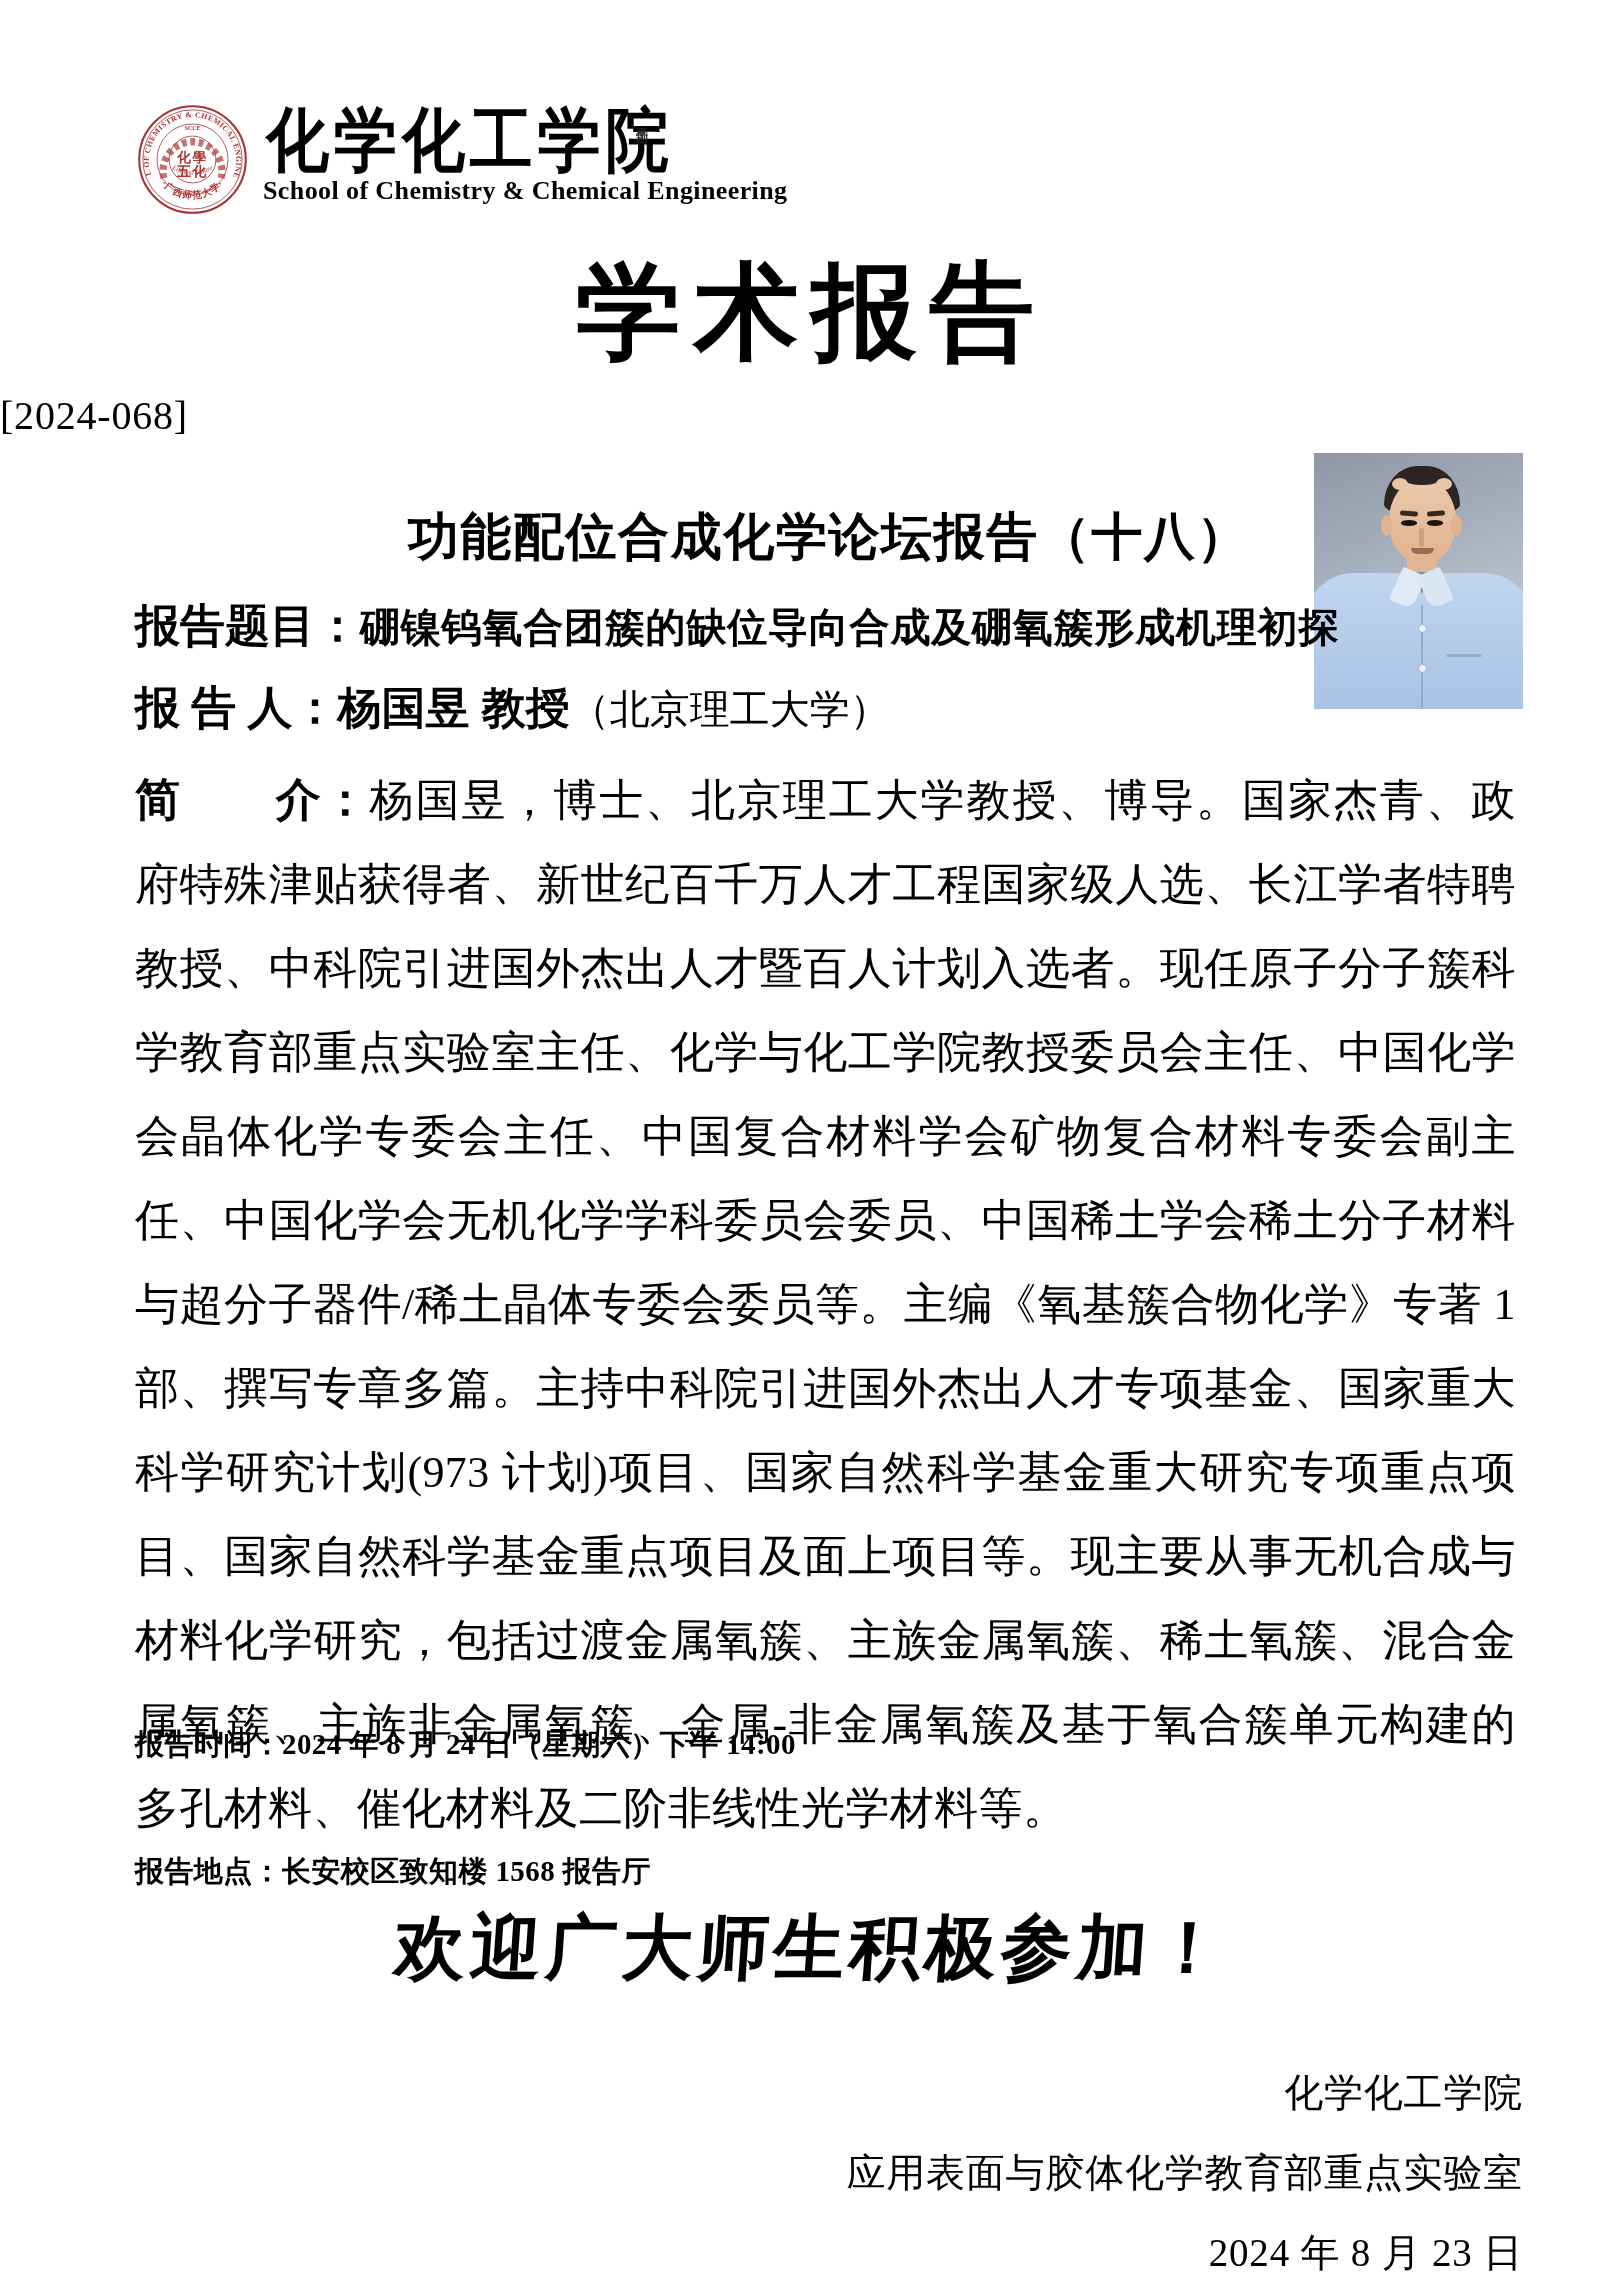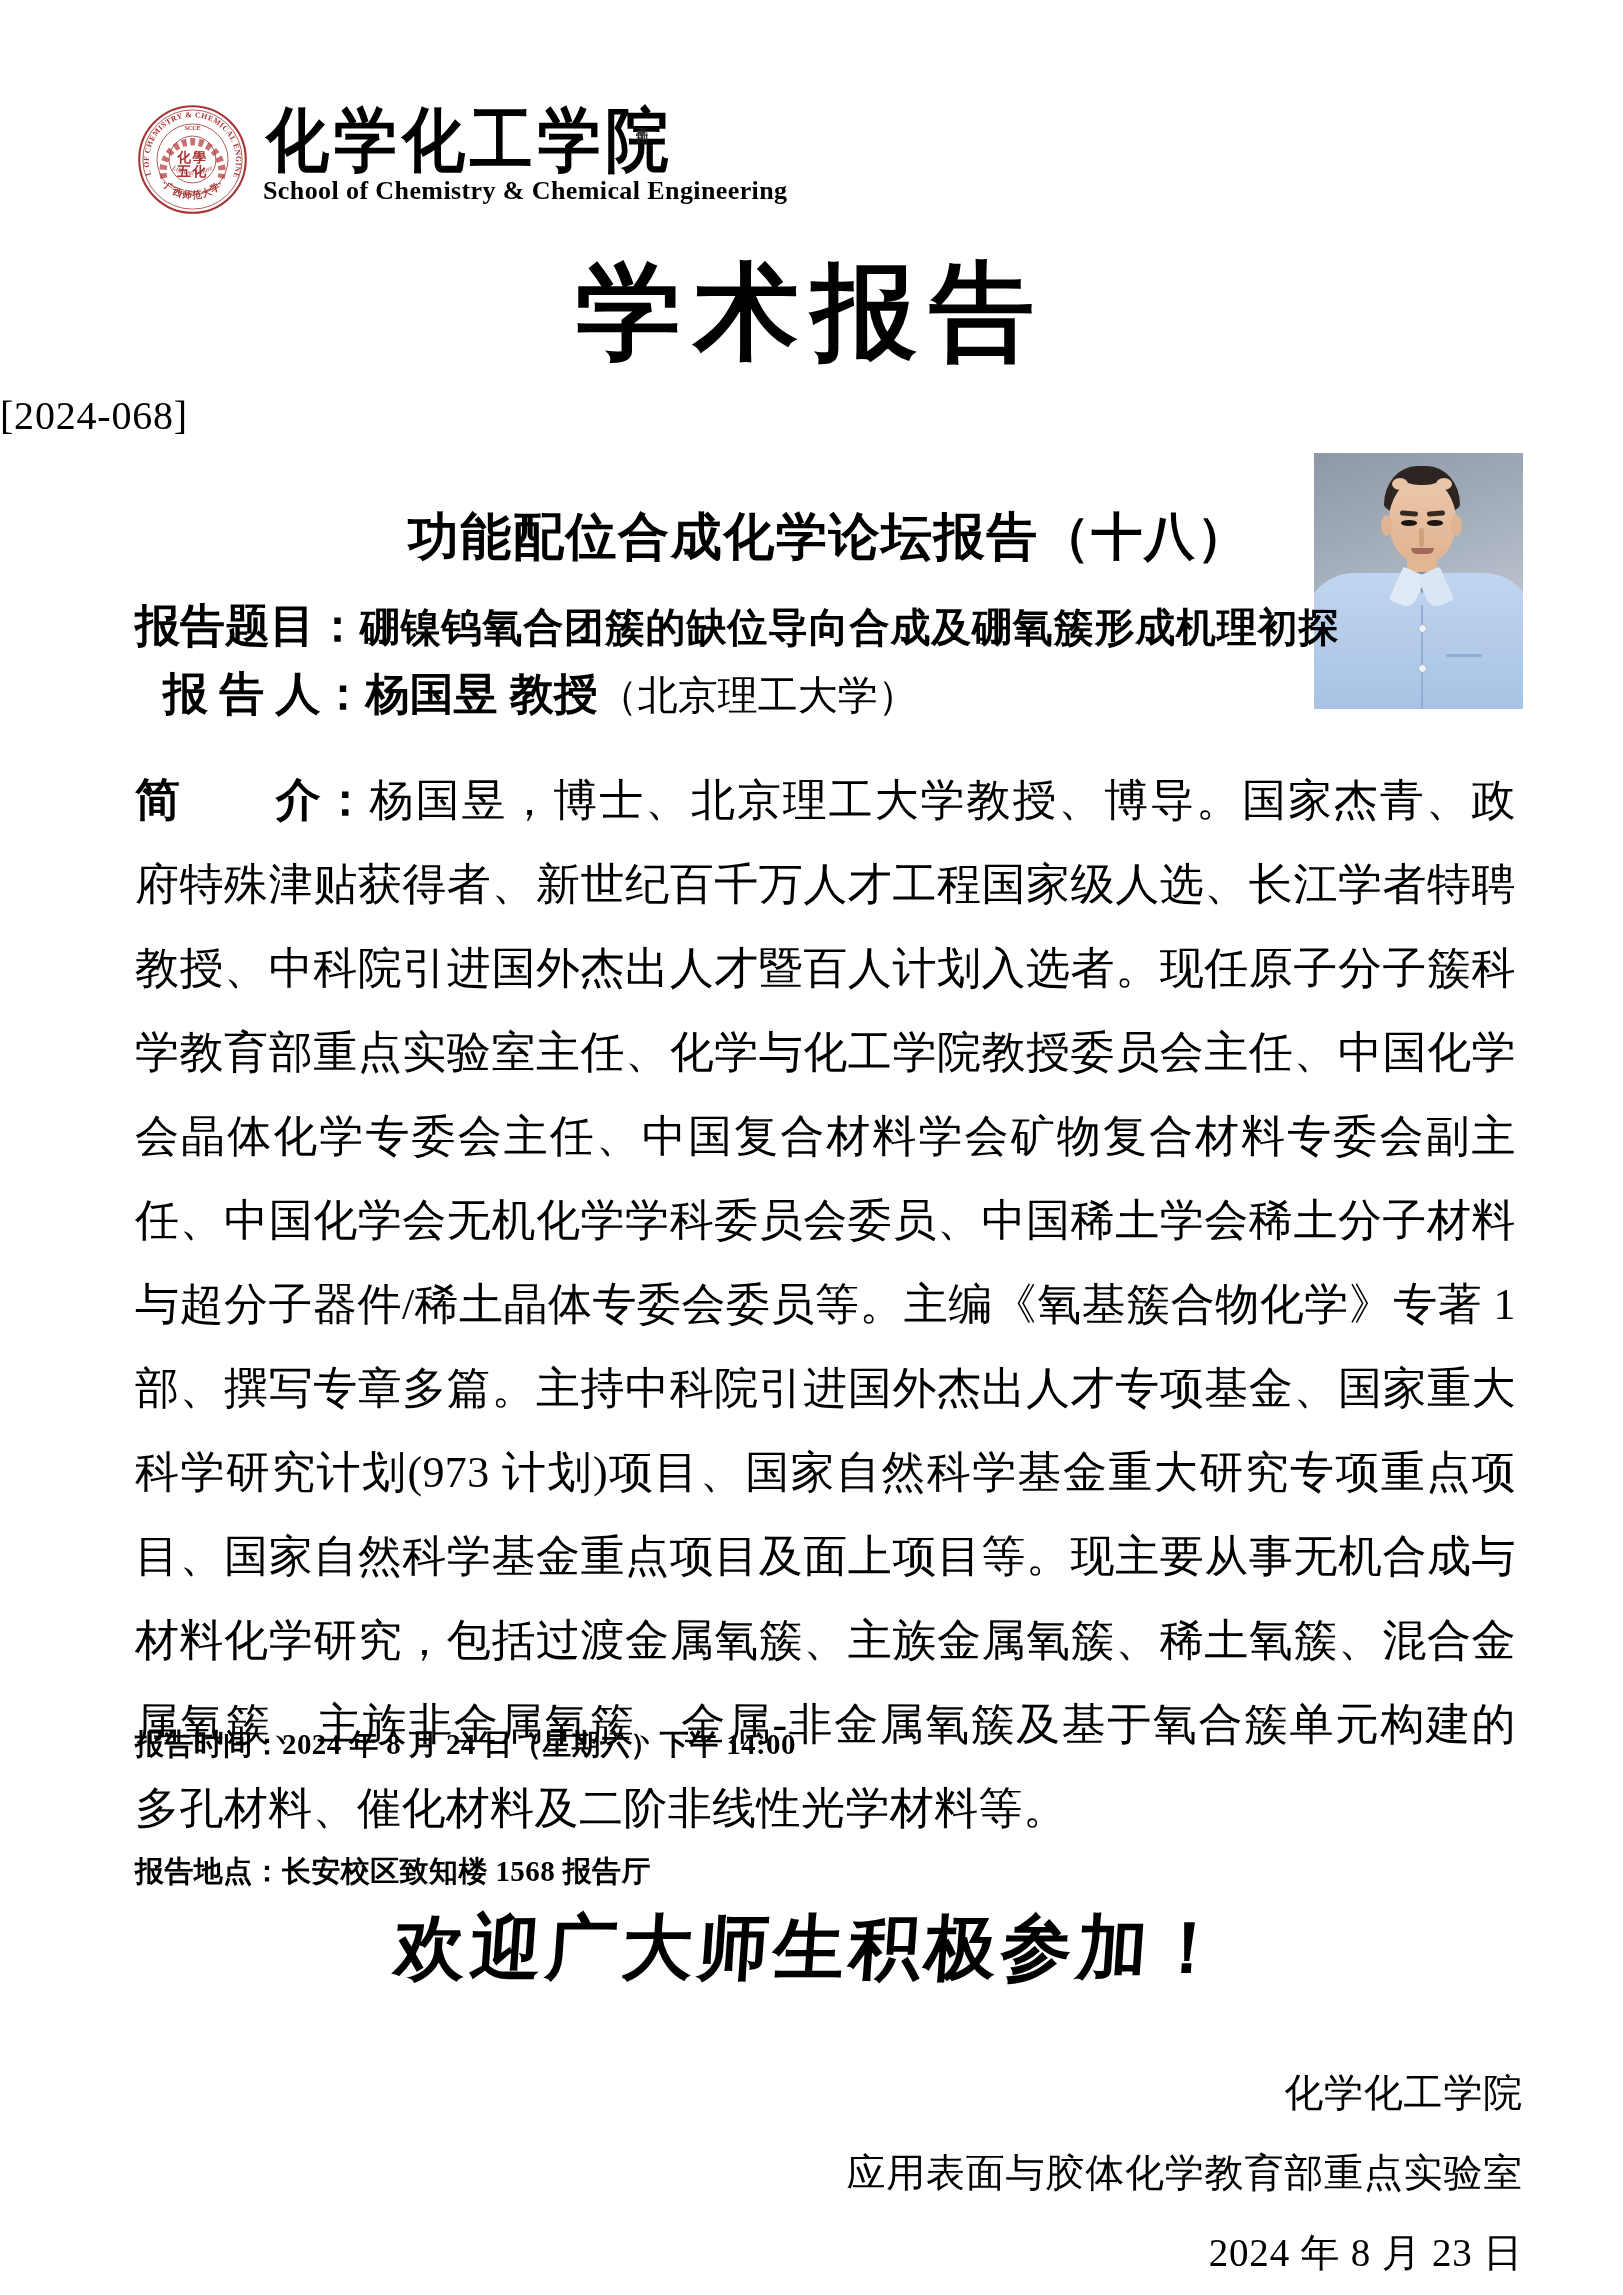--- a/index.html
+++ b/index.html
@@ -33,21 +33,21 @@
   }
   .serial{left:0; top:392px; width:100%; text-align:left; font-size:40px; letter-spacing:0.8px;}
   .subtitle{
     left:17px; top:503px; width:1623px; text-align:center; font-size:51px; font-weight:bold;
     font-family:"Liberation Sans", sans-serif; letter-spacing:1.6px; white-space:nowrap;
   }
 
   
   .field{left:135px; display:flex; align-items:baseline; white-space:nowrap;}
   .field-topic{top:596px;}
-  .field-speaker{top:664px;margin-left:28px;}
+  .field-speaker{top:678px;}
   .f-label{flex:none; font-size:45px; font-weight:bold; font-family:"Liberation Serif", serif;}
   .f-topic-value{font-size:40px; font-weight:bold; font-family:"Liberation Sans", sans-serif; letter-spacing:0.8px;}
   .f-speaker-name{font-size:44px; font-weight:bold; font-family:"Liberation Sans", sans-serif;}
   .f-speaker-aff{font-size:40px; font-family:"Liberation Serif", serif;}
 
   
   .intro{
     left:135px; top:758px; width:1381px; font-size:44px; line-height:84px;
     text-align:justify; letter-spacing:0.4px;
   }

